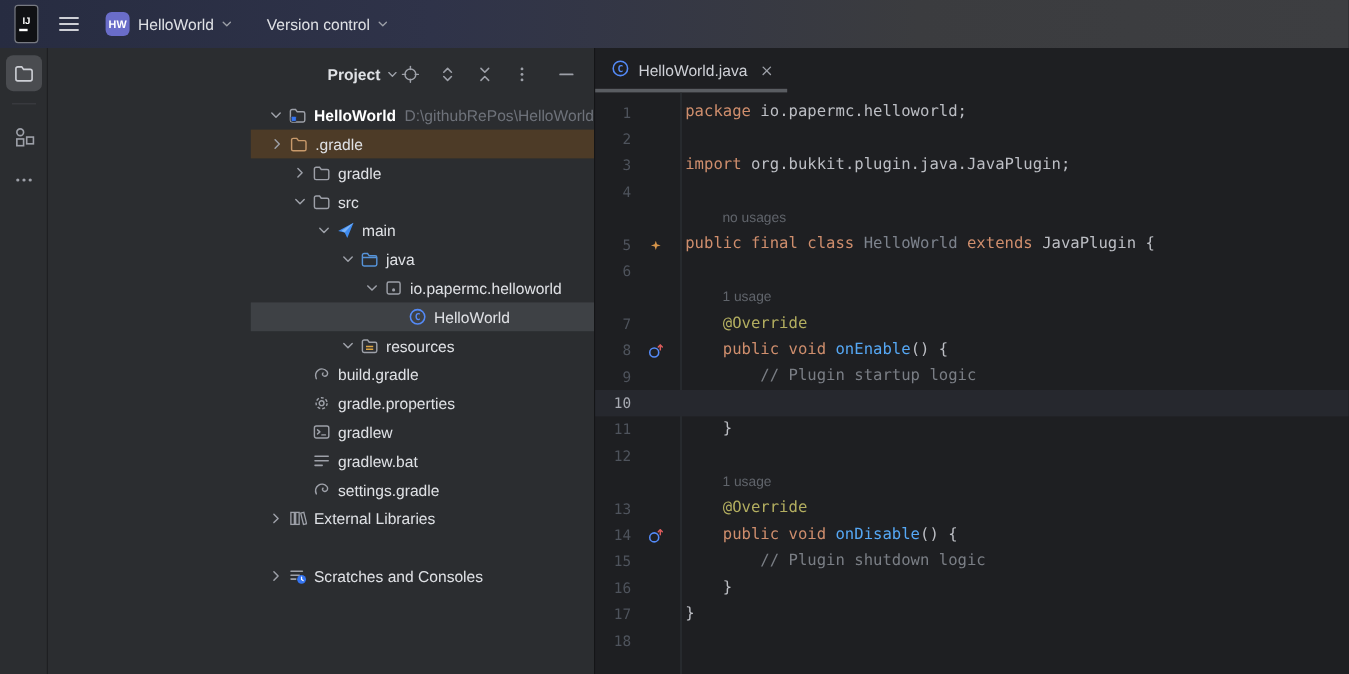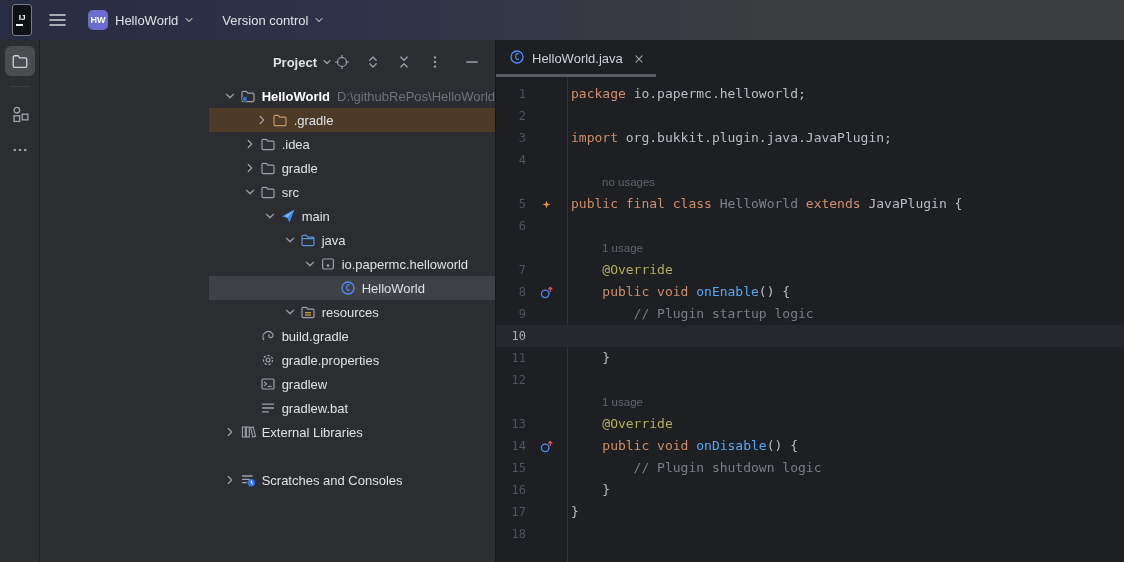--- a/index.html
+++ b/index.html
@@ -213,53 +213,36 @@
             <span style="display: inline-flex; align-items: center;">
               <svg width="16" height="16" viewBox="0 0 16 16" fill="none">
                 <path d="M2 4.7c0-.8.6-1.4 1.4-1.4h2.9l1.4 1.9h4.9c.8 0 1.4.6 1.4 1.4v5.7c0 .8-.6 1.4-1.4 1.4H3.4c-.8 0-1.4-.6-1.4-1.4z" stroke="#9da0a8" stroke-width="1.2"></path>
                 <rect x="2.6" y="8.8" width="4.4" height="4.4" rx="1" fill="#3574f0" stroke="#2b2d30" stroke-width="0.8"></rect>
               </svg>
             </span>
           </span>
           <span class="tlabel bold">HelloWorld</span>
           <span class="tpath">D:\githubRePos\HelloWorld</span>
         </div>
-        <div class="tree-row warm" style="padding-left: 44px;">
+        <div class="tree-row warm" style="padding-left: 13px;">
           <span class="twisty">
             <span style="display: inline-flex; align-items: center;">
               <svg width="14" height="14" viewBox="0 0 16 16" fill="none">
                 <path d="M6 4l4 4-4 4" stroke="#9da0a8" stroke-width="1.4" stroke-linecap="round" stroke-linejoin="round"></path>
               </svg>
             </span>
           </span>
           <span class="ticon">
             <span style="display: inline-flex; align-items: center;">
               <svg width="16" height="16" viewBox="0 0 16 16" fill="none">
                 <path d="M2 4.7c0-.8.6-1.4 1.4-1.4h2.9l1.4 1.9h4.9c.8 0 1.4.6 1.4 1.4v5.7c0 .8-.6 1.4-1.4 1.4H3.4c-.8 0-1.4-.6-1.4-1.4z" stroke="#c99a6b" stroke-width="1.2"></path>
               </svg>
             </span>
           </span>
           <span class="tlabel">.gradle</span>
-        </div>
-        <div class="tree-row" style="padding-left: 32px;">
-          <span class="twisty">
-            <span style="display: inline-flex; align-items: center;">
-              <svg width="14" height="14" viewBox="0 0 16 16" fill="none">
-                <path d="M6 4l4 4-4 4" stroke="#9da0a8" stroke-width="1.4" stroke-linecap="round" stroke-linejoin="round"></path>
-              </svg>
-            </span>
-          </span>
-          <span class="ticon">
-            <span style="display: inline-flex; align-items: center;">
-              <svg width="16" height="16" viewBox="0 0 16 16" fill="none">
-                <path d="M2 4.7c0-.8.6-1.4 1.4-1.4h2.9l1.4 1.9h4.9c.8 0 1.4.6 1.4 1.4v5.7c0 .8-.6 1.4-1.4 1.4H3.4c-.8 0-1.4-.6-1.4-1.4z" stroke="#9da0a8" stroke-width="1.2"></path>
-              </svg>
-            </span>
-          </span>
-          <span class="tlabel">.idea</span>
         </div>
         <div class="tree-row" style="padding-left: 32px;">
           <span class="twisty">
             <span style="display: inline-flex; align-items: center;">
               <svg width="14" height="14" viewBox="0 0 16 16" fill="none">
                 <path d="M6 4l4 4-4 4" stroke="#9da0a8" stroke-width="1.4" stroke-linecap="round" stroke-linejoin="round"></path>
               </svg>
             </span>
           </span>
           <span class="ticon">
@@ -416,20 +399,31 @@
               <svg width="16" height="16" viewBox="0 0 16 16" fill="none">
                 <g stroke="#9da0a8" stroke-width="1.3" stroke-linecap="round">
                   <line x1="2.5" y1="4.2" x2="13.5" y2="4.2"></line>
                   <line x1="2.5" y1="8" x2="13.5" y2="8"></line>
                   <line x1="2.5" y1="11.8" x2="8.5" y2="11.8"></line>
                 </g>
               </svg>
             </span>
           </span>
           <span class="tlabel">gradlew.bat</span>
+        </div>
+        <div class="tree-row" style="padding-left: 32px;">
+          <span class="twisty"></span>
+          <span class="ticon">
+            <span style="display: inline-flex; align-items: center;">
+              <svg width="16" height="16" viewBox="0 0 16 16" fill="none">
+                <path d="M3.6 11.6C2.3 9 3 5.9 5.3 4.4c2.3-1.5 5.3-1 7 .9 1 1.1.9 2.8-.2 3.7-.9.8-2.2.7-3-.2-.5-.6-.5-1.5.1-2" stroke="#9da0a8" stroke-width="1.2" stroke-linecap="round"></path>
+              </svg>
+            </span>
+          </span>
+          <span class="tlabel">settings.gradle</span>
         </div>
         <div class="tree-row" style="padding-left: 12px;">
           <span class="twisty">
             <span style="display: inline-flex; align-items: center;">
               <svg width="14" height="14" viewBox="0 0 16 16" fill="none">
                 <path d="M6 4l4 4-4 4" stroke="#9da0a8" stroke-width="1.4" stroke-linecap="round" stroke-linejoin="round"></path>
               </svg>
             </span>
           </span>
           <span class="ticon">

